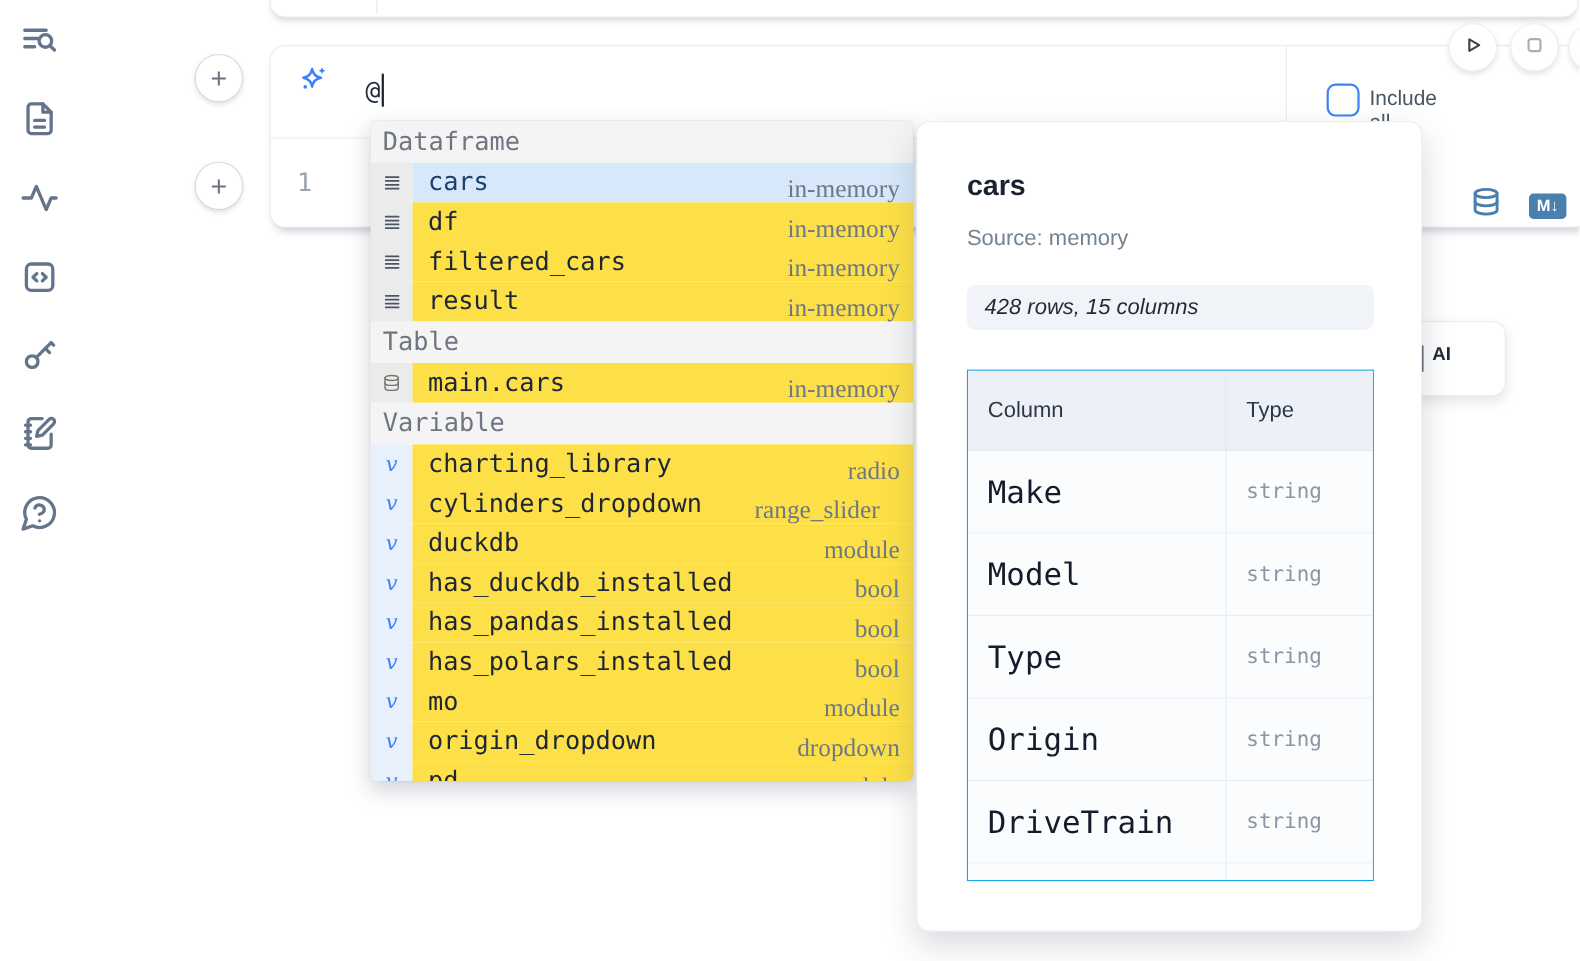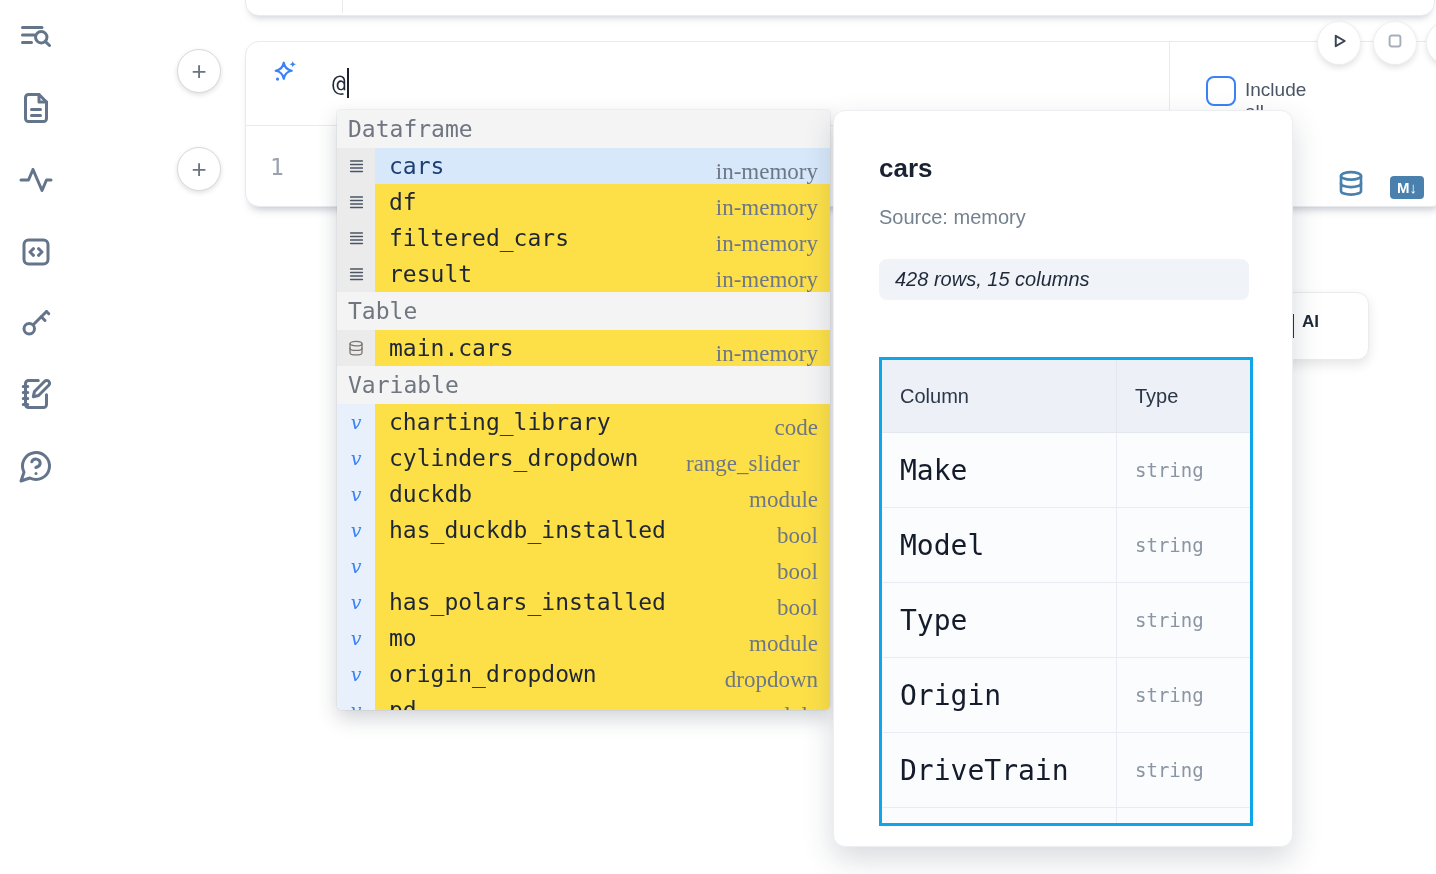--- a/index.html
+++ b/index.html
@@ -71,21 +71,21 @@
   .ic-db-s{width:18px;height:19px;stroke:#7a736b;stroke-width:1.7;fill:none;}
   .ic-var{font-family:"DejaVu Serif",serif;font-style:italic;color:#3b82f6;font-size:19px;line-height:1;}
 
   
   .panel{position:absolute;left:833px;top:110px;width:458px;height:735px;background:#fff;border-radius:12px;
          border:1px solid #eceef1;box-shadow:0 12px 30px rgba(40,50,70,.18);z-index:40;}
   .pv-title{position:absolute;left:45px;top:42px;font-size:26px;font-weight:bold;color:#192231;}
   .pv-source{position:absolute;left:45px;top:95px;font-size:20px;color:#74818f;text-align:right;}
   .pv-pill{position:absolute;left:45px;top:148px;width:370px;height:41px;background:#f0f4f8;border-radius:8px;font-style:italic;}
   .pv-pill span{display:block;padding-left:16px;line-height:41px;font-size:20px;color:#1f2937;}
-  .pv-table{position:absolute;left:45px;top:246px;width:368px;height:463px;border:3px solid #0ea5e9;overflow:hidden;}
+  .pv-table{position:absolute;left:45px;top:225px;width:368px;height:463px;border:1px solid #0ea5e9;overflow:hidden;}
   .pv-thead{display:flex;height:72px;background:#edf1f7;border-bottom:1px solid #e3e8ef;}
   .pv-th{display:flex;align-items:center;padding-left:18px;font-size:20px;color:#2b3648;}
   .pv-th:first-child{width:216px;border-right:1px solid #e3e8ef;}
   .pv-th:last-child{flex:1;}
   .pv-tr{display:flex;height:74px;background:#fbfcfd;border-bottom:1px solid #e8edf3;}
   .pv-td-col{width:216px;border-right:1px solid #e8edf3;display:flex;align-items:center;padding-left:18px;
              font-family:"DejaVu Sans Mono",monospace;font-size:28px;color:#141c2c;}
   .pv-td-type{flex:1;display:flex;align-items:center;padding-left:18px;
               font-family:"DejaVu Sans Mono",monospace;font-size:19px;color:#8b96a5;}
 </style>
@@ -261,21 +261,21 @@
       </div>
     <div class="ac-header">Variable</div>
     <div>
 
         <div class="ac-row">
           <span class="ac-gut g-blue">
             <span class="ic-var">v</span>
           </span>
           <span class="ac-body">
             <span class="ac-name">charting_library</span>
-            <span class="ac-type">code</span>
+            <span class="ac-type">radio</span>
           </span>
         </div>
 
         <div class="ac-row">
           <span class="ac-gut g-blue">
             <span class="ic-var">v</span>
           </span>
           <span class="ac-body">
             <span class="ac-name">cylinders_dropdown</span>
             <span class="ac-type clip">range_slider</span>
@@ -300,20 +300,21 @@
             <span class="ac-name">has_duckdb_installed</span>
             <span class="ac-type">bool</span>
           </span>
         </div>
 
         <div class="ac-row">
           <span class="ac-gut g-blue">
             <span class="ic-var">v</span>
           </span>
           <span class="ac-body">
+            <span class="ac-name">has_pandas_installed</span>
             <span class="ac-type">bool</span>
           </span>
         </div>
 
         <div class="ac-row">
           <span class="ac-gut g-blue">
             <span class="ic-var">v</span>
           </span>
           <span class="ac-body">
             <span class="ac-name">has_polars_installed</span>

